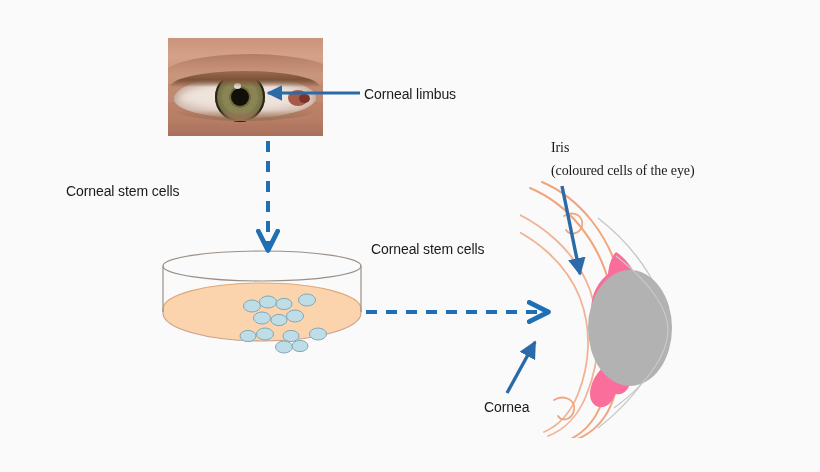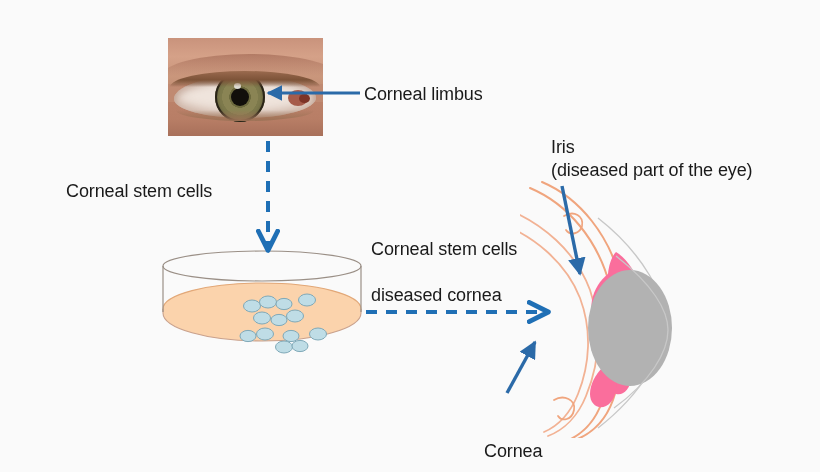--- a/index.html
+++ b/index.html
@@ -18,31 +18,31 @@
     overflow: hidden;
   }
 
   
   .abs { position: absolute; }
 
   
   .label {
     position: absolute;
     color: #1a1a1a;
-    font-size: 18px;
+    font-size: 14px;
     line-height: 23px;
     white-space: pre;
     letter-spacing: -0.1px;
   }
 
   #label-corneal-limbus { left: 364px; top: 83px; }
   #label-grown-lab      { left: 66px;  top: 180px; }
   #label-transplanted   { left: 371px; top: 238px; }
-  #label-iris           { left: 551px; top: 136px; }
-  #label-cornea         { left: 484px; top: 396px; margin-top: 44px; }
+  #label-iris           { left: 551px; top: 136px; font-family: Liberation Serif, serif; }
+  #label-cornea         { left: 484px; top: 396px; }
 
   
   #eye-photo {
     left: 168px; top: 38px;
     width: 155px; height: 98px;
     overflow: hidden;
     background: #c08a72;
   }
   #eye-photo .skin-top {
     position:absolute; left:0; top:0; width:100%; height:46px;
@@ -222,19 +222,19 @@
 
     <line x1="562" y1="186" x2="580" y2="274" stroke="#2b6aa8" stroke-width="3.4" marker-end="url(#arrowSolid)"></line>
 
     <line x1="507" y1="393" x2="535" y2="342" stroke="#2b6aa8" stroke-width="3.4" marker-end="url(#arrowSolid)"></line>
   </svg>
 
   <div class="label" id="label-corneal-limbus">Corneal limbus</div>
 
   <div class="label" id="label-grown-lab"><span>Corneal stem cells</span><br></div>
 
-  <div class="label" id="label-transplanted"><span>Corneal stem cells</span><br><br><span>diseased cornea</span></div>
-
-  <div class="label" id="label-iris"><span>Iris</span><br><span>(diseased part of the eye)</span></div>
+  <div class="label" id="label-transplanted"><span>Corneal stem cells</span><br><br></div>
+
+  <div class="label" id="label-iris"><span>Iris</span><br><span>(coloured cells of the eye)</span></div>
 
   <div class="label" id="label-cornea">Cornea</div>
 
 </div>
 
 </body></html>

